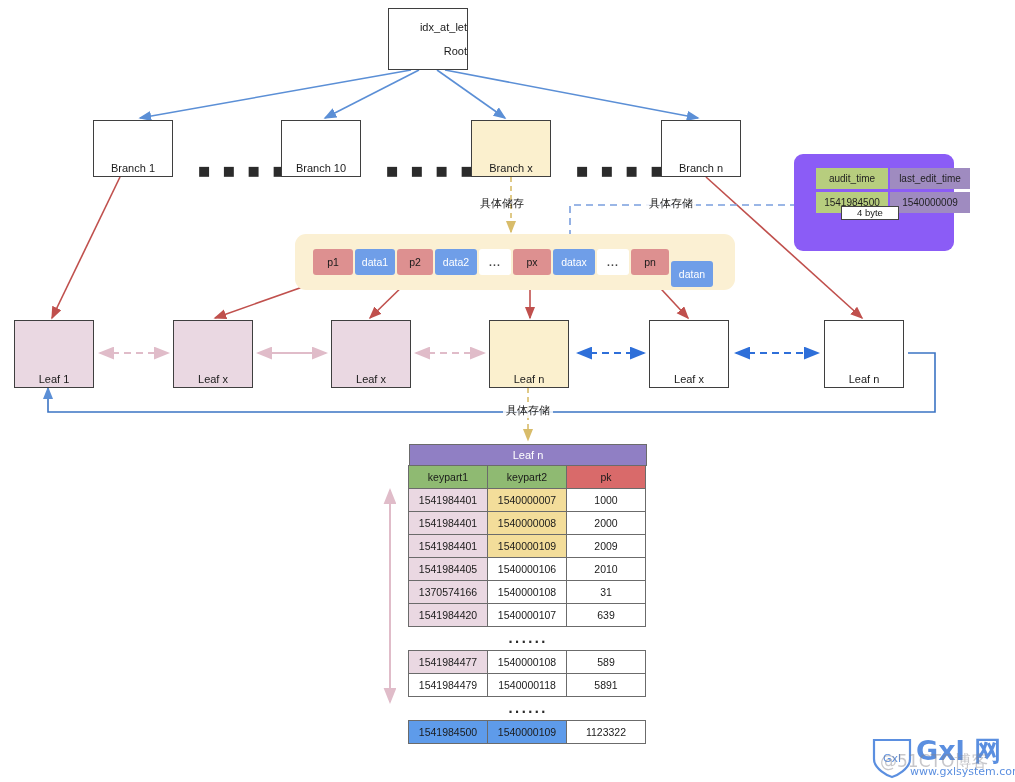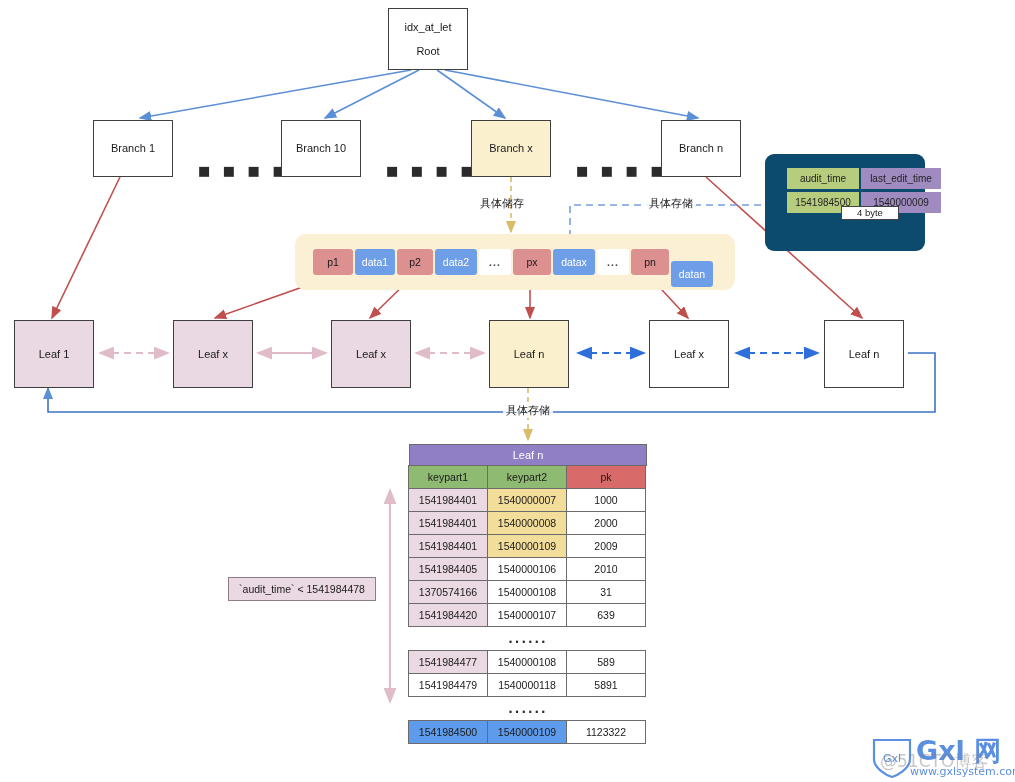--- a/index.html
+++ b/index.html
@@ -27,21 +27,21 @@
     width: 1015px;
     height: 782px;
     pointer-events: none;
   }
   .node {
     position: absolute;
     box-sizing: border-box;
     border: 1.6px solid #3f3f3f;
     background: #ffffff;
     display: flex;
-    align-items: center;
+    align-items: flex-end;
     justify-content: center;
     font-size: 11px;
     text-align: center;
     line-height: 1.5;
     z-index: 3;
   }
   .node.root { flex-direction: column; }
   .node .rline { display: block; }
   .node.yellow { background: #fbf0ce; border-color: #3f3f3f; }
   .node.pink { background: #ead8e2; border-color: #3f3f3f; }
@@ -92,25 +92,25 @@
     z-index: 4;
     color: #1a1a1a;
   }
   .cell.p { background: #dd9090; }
   .cell.d { background: #6f9ee8; color: #ffffff; }
   .cell.e { background: #ffffff; color: #444; font-weight: 700; letter-spacing: 1px; }
 
   
   #legend {
     position: absolute;
-    left: 765px;
+    left: 794px;
     top: 154px;
     width: 160px;
     height: 97px;
-    background: #0c4a6e;
+    background: #8b5cf6;
     border-radius: 9px;
     z-index: 4;
   }
   .lgcell {
     position: absolute;
     box-sizing: border-box;
     height: 21px;
     display: flex;
     align-items: center;
     justify-content: center;
@@ -372,21 +372,20 @@
   <div class="node yellow" style="left:489px; top:320px; width:80px; height:68px;">
     <span>Leaf n</span>
   </div>
   <div class="node" style="left:649px; top:320px; width:80px; height:68px;">
     <span>Leaf x</span>
   </div>
   <div class="node" style="left:824px; top:320px; width:80px; height:68px;">
     <span>Leaf n</span>
   </div>
 
-  <div id="filter-note">`audit_time` &lt; 1541984478</div>
 
   <div id="leaf-table">
     <div class="title-cell">Leaf n</div>
     <div class="trow">
       <div class="tc c1 hdr-green">keypart1</div>
       <div class="tc c2 hdr-green">keypart2</div>
       <div class="tc c3 hdr-red">pk</div>
     </div>
 
     <div class="trow">

